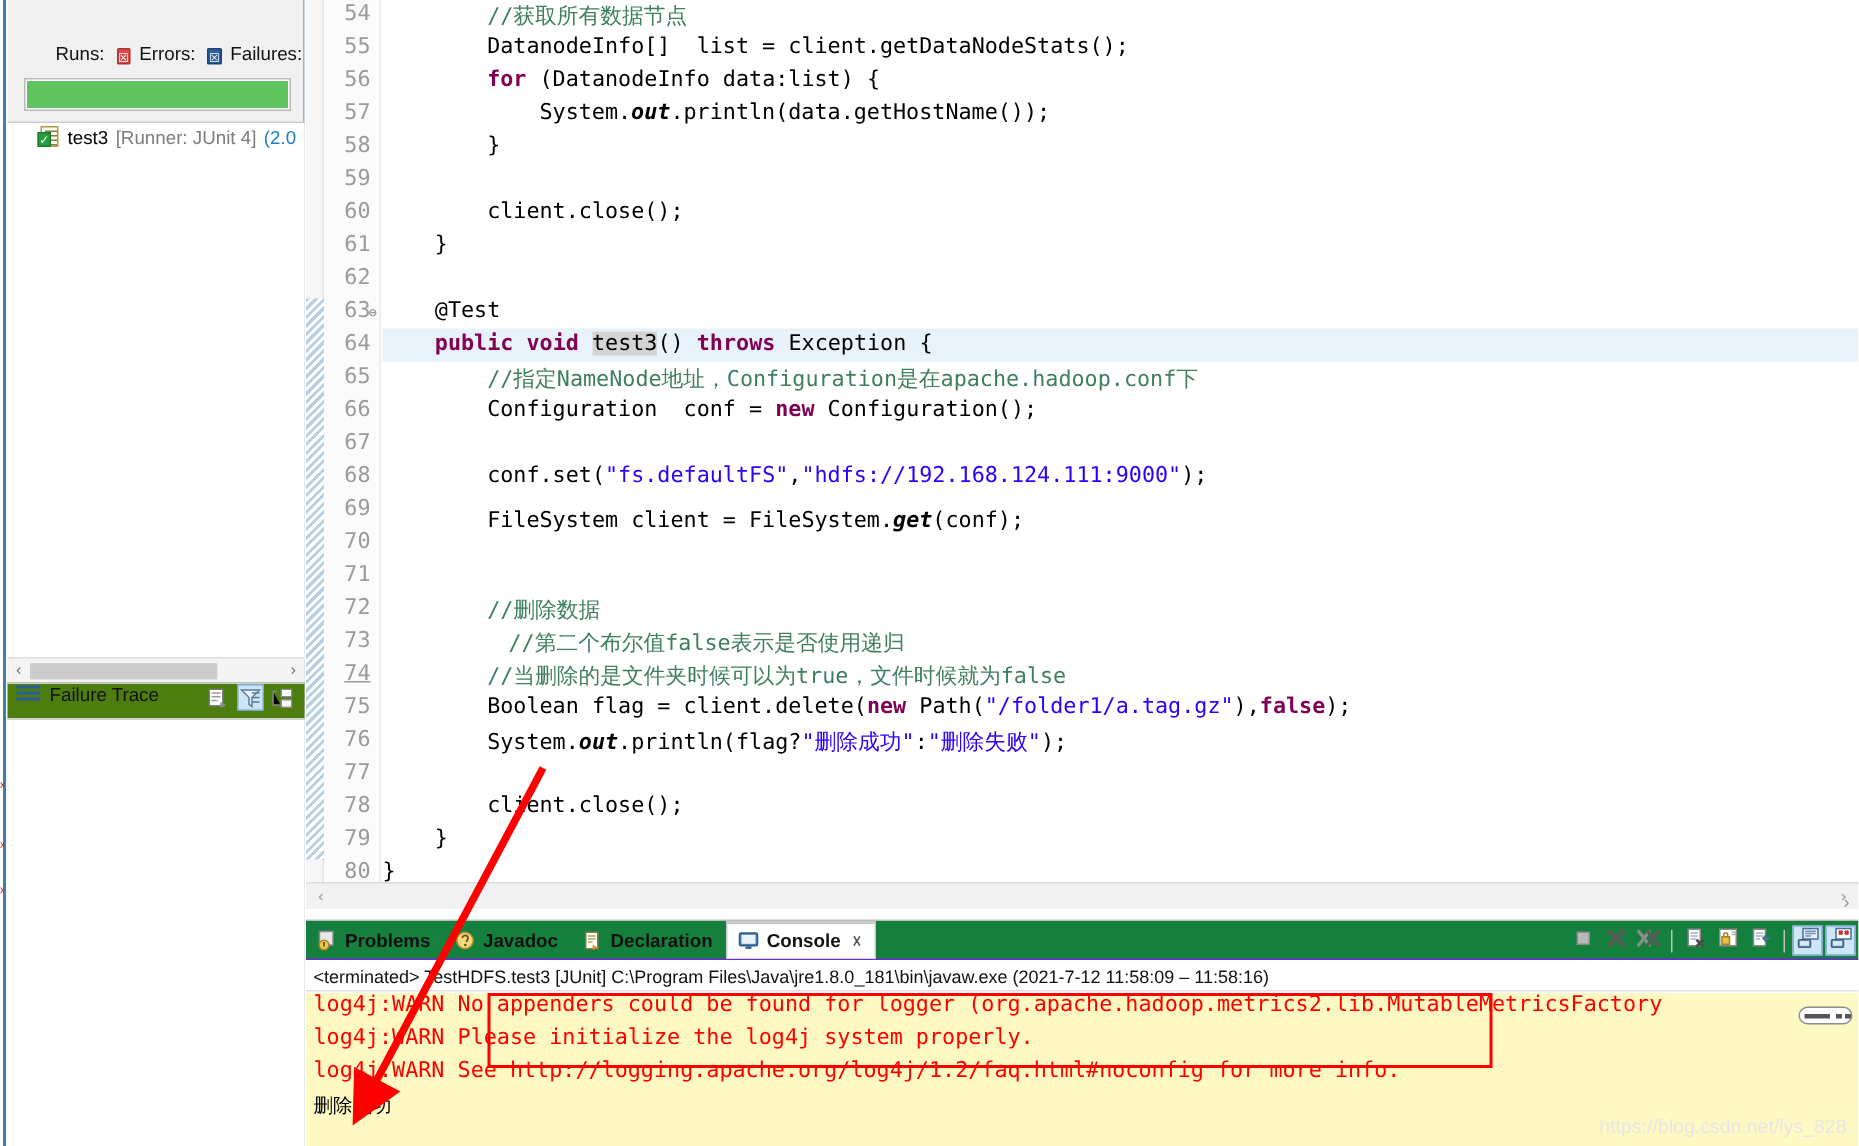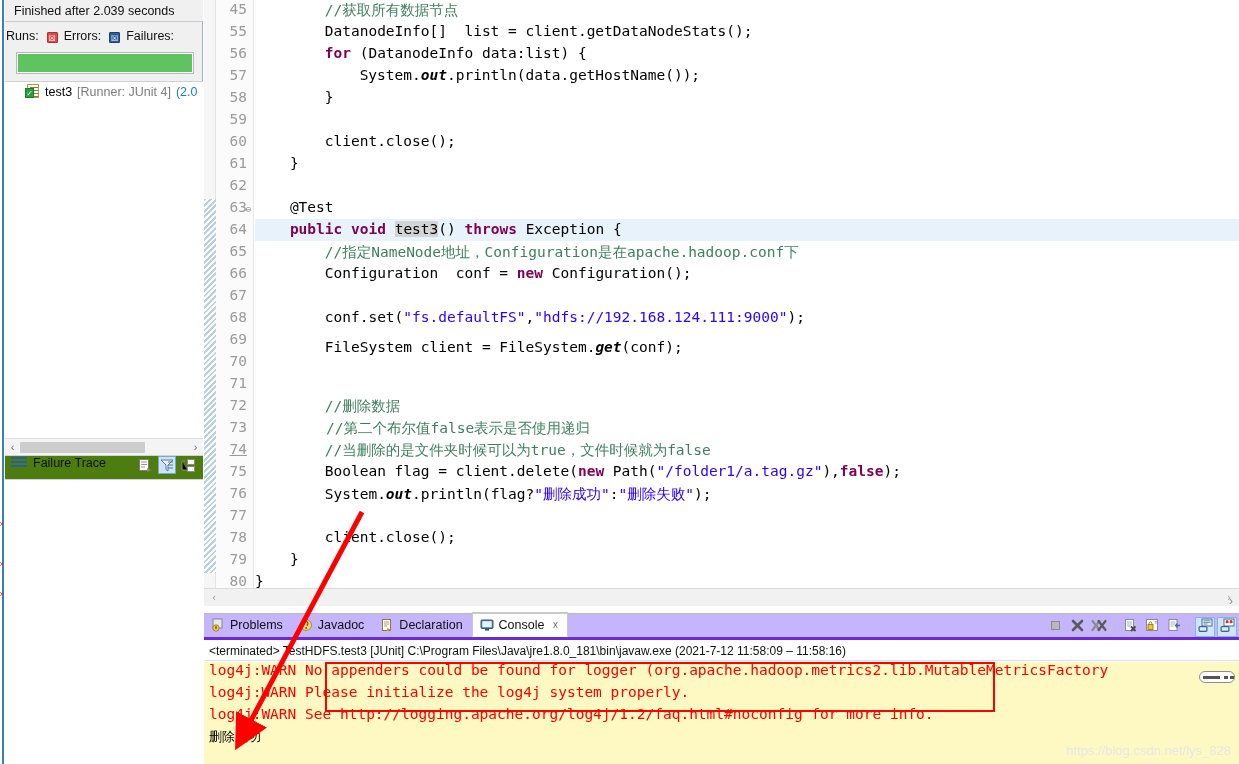--- a/index.html
+++ b/index.html
@@ -39,21 +39,21 @@
     background: #f0f0f0;
     border-bottom: 1px solid #c8c8c8;
     display: flex; align-items: center;
     padding-left: 9px;
     font-size: 12.5px; color: #111;
     white-space: nowrap;
   }
   .junit-counts {
     position: absolute; left: 0; top: 25px; width: 198px; height: 22px;
     display: flex; align-items: center;
-    padding-left: 1px;
+    padding-left: 32px;
     font-size: 12.5px; color: #111;
     white-space: nowrap;
     gap: 6px;
   }
   .junit-counts .lbl { margin-right: 2px; }
   .mini-icon {
     display: inline-block; width: 11px; height: 11px;
     position: relative; top: 1px;
     border-radius: 1px;
     font-size: 8px; line-height: 11px; text-align: center;
@@ -209,23 +209,23 @@
   .ed-hscroll .track { flex: 1; height: 12px; background: #f1f1f1; }
 
   
   .console-panel {
     position: absolute; left: 204px; top: 613px; width: 1035px; height: 151px;
     background: #ffffff;
     border-top: 1px solid #bcbcbc;
   }
   .tabbar {
     position: absolute; left: 0; top: 0; width: 1035px; height: 26px;
-    background: #c4b5fd;
-    border-bottom: 3px solid #6d28d9;
-    display: flex; align-items: flex-end;
+    background: #15803d;
+    border-bottom: 1px solid #6d28d9;
+    display: flex; align-items: flex-end; font-weight: bold;
   }
   .tab {
     display: flex; align-items: center; gap: 5px;
     height: 25px; padding: 0 9px 0 7px;
     font-size: 12.5px; color: #111; white-space: nowrap;
     font-family: "Liberation Sans", sans-serif;
   }
   .tab.active {
     background: #ffffff;
     border: 1px solid #c9c9c9; border-bottom: 1px solid #ffffff;
@@ -301,21 +301,20 @@
 
   <div class="behind-edge">
     <div class="blue-line"></div>
     <div class="ghost" style="top:520px">x</div>
     <div class="ghost" style="top:560px">x</div>
     <div class="ghost" style="top:590px">x</div>
   </div>
 
   <div class="junit-view">
 
-    <div class="junit-title">Finished after 2.039 seconds</div>
 
     <div class="junit-counts">
       <span class="lbl">Runs:</span>
       <span class="mini-icon err">☒</span>
       <span class="lbl">Errors:</span>
       <span class="mini-icon fail">☒</span>
       <span class="lbl">Failures:</span>
     </div>
 
     <div class="junit-bar-wrap">
@@ -375,21 +374,21 @@
 
     <div class="ft-body"></div>
   </div>
 
   <div class="editor">
       <div class="hl-line" style="top: 219px;"></div>
     <div class="marker-bar">
       <div class="hatch" id="marker-hatch" style="top: 199px; height: 374px;"></div>
     </div>
     <div class="gutter" id="gutter">
-        <div class="ln" style="top: 1px;">45</div>
+        <div class="ln" style="top: 1px;">54</div>
         <div class="ln" style="top: 23px;">55</div>
         <div class="ln" style="top: 45px;">56</div>
         <div class="ln" style="top: 67px;">57</div>
         <div class="ln" style="top: 89px;">58</div>
         <div class="ln" style="top: 111px;">59</div>
         <div class="ln" style="top: 133px;">60</div>
         <div class="ln" style="top: 155px;">61</div>
         <div class="ln" style="top: 177px;">62</div>
         <div class="ln" style="top: 199px;">63</div>
         <div class="fold" style="top: 205px;">⊖</div>
@@ -424,21 +423,21 @@
         <div class="cl" style="top: 199px; left: 34.88px;">@Test</div>
         <div class="cl" style="top: 221px; left: 34.88px;"><span class="kw">public</span> <span class="kw">void</span> <span class="sel">test3</span>() <span class="kw">throws</span> Exception {</div>
         <div class="cl" style="top: 243px; left: 69.76px;"><span class="cmt">//指定NameNode地址，Configuration是在apache.hadoop.conf下</span></div>
         <div class="cl" style="top: 265px; left: 69.76px;">Configuration  conf = <span class="kw">new</span> Configuration();</div>
         <div class="cl" style="top: 287px; left: 0px;"></div>
         <div class="cl" style="top: 309px; left: 69.76px;">conf.set(<span class="str">"fs.defaultFS"</span>,<span class="str">"hdfs://192.168.124.111:9000"</span>);</div>
         <div class="cl" style="top: 331px; left: 0px;"></div>
         <div class="cl" style="top: 339px; left: 69.76px;">FileSystem client = FileSystem.<span class="stat">get</span>(conf);</div>
         <div class="cl" style="top: 375px; left: 0px;"></div>
         <div class="cl" style="top: 397px; left: 69.76px;"><span class="cmt">//删除数据</span></div>
-        <div class="cl" style="top: 419px; left: 71px;"><span class="cmt">//第二个布尔值false表示是否使用递归</span></div>
+        <div class="cl" style="top: 419px; left: 84px;"><span class="cmt">//第二个布尔值false表示是否使用递归</span></div>
         <div class="cl" style="top: 441px; left: 69.76px;"><span class="cmt">//当删除的是文件夹时候可以为true，文件时候就为false</span></div>
         <div class="cl" style="top: 463px; left: 69.76px;">Boolean flag = client.delete(<span class="kw">new</span> Path(<span class="str">"/folder1/a.tag.gz"</span>),<span class="kw">false</span>);</div>
         <div class="cl" style="top: 485px; left: 69.76px;">System.<span class="stat">out</span>.println(flag?<span class="str">"删除成功"</span>:<span class="str">"删除失败"</span>);</div>
         <div class="cl" style="top: 507px; left: 0px;"></div>
         <div class="cl" style="top: 529px; left: 69.76px;">client.close();</div>
         <div class="cl" style="top: 551px; left: 34.88px;">}</div>
         <div class="cl" style="top: 573px; left: 0px;">}</div>
       </div>
 
     <div class="ed-hscroll">

